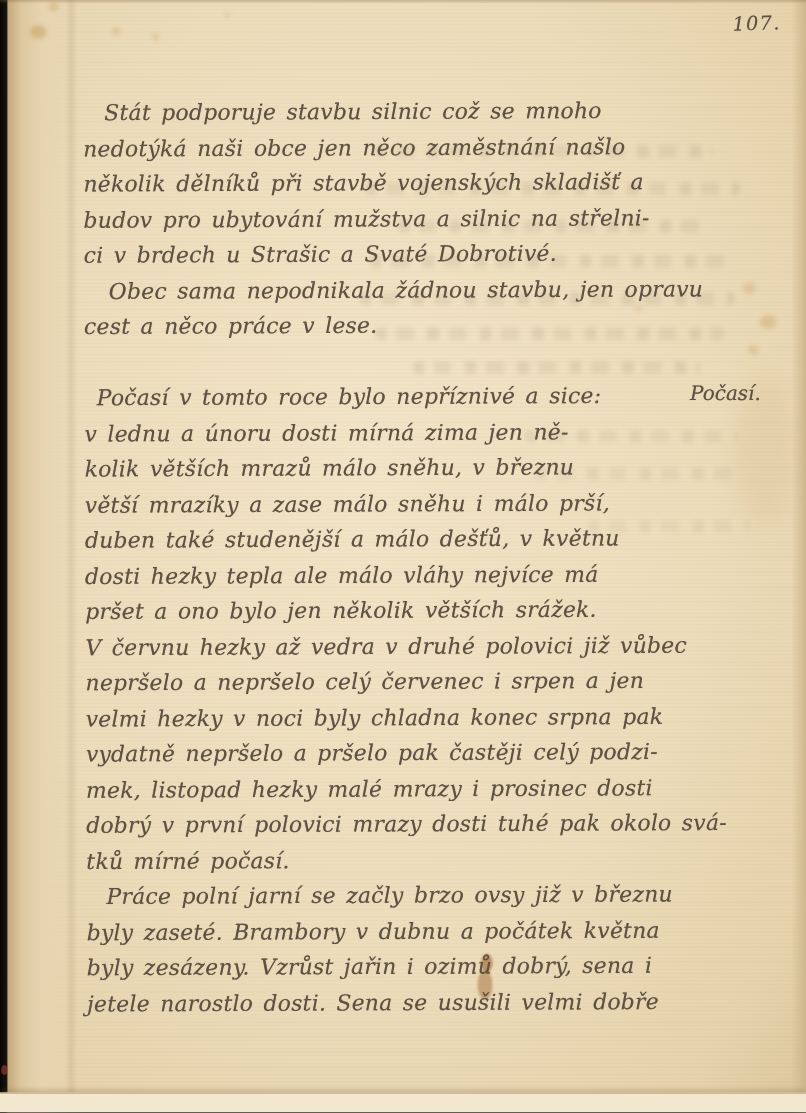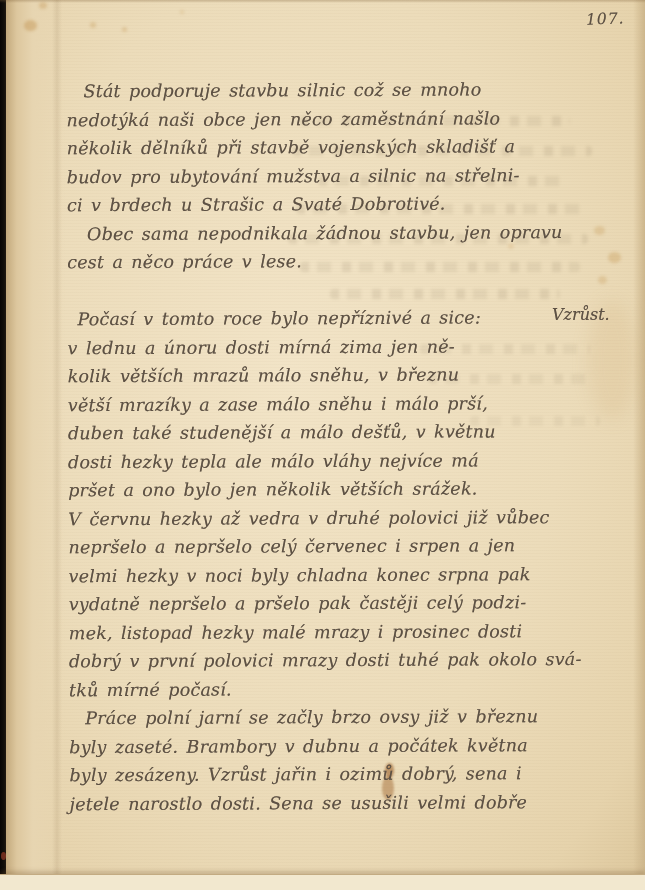--- a/index.html
+++ b/index.html
@@ -111,21 +111,21 @@
   <div class="stain s7"></div>
   <div class="stain s8"></div>
   <div class="stain s9"></div>
   <div class="stain s10"></div>
   <div class="stain rust-a"></div>
   <div class="stain rust-b"></div>
   <div class="stain speck"></div>
 
   <div class="page-number ink">107.</div>
 
-  <div class="margin-note ink">Vzrůst.</div>
+  <div class="margin-note ink">Počasí.</div>
 
   <div class="text-block ink">
 
     <div class="para p1">
       <div class="line">Stát podporuje stavbu silnic což se mnoho</div>
       <div class="line">nedotýká naši obce jen něco zaměstnání našlo</div>
       <div class="line">několik dělníků při stavbě vojenských skladišť a</div>
       <div class="line">budov pro ubytování mužstva a silnic na střelni-</div>
       <div class="line">ci v brdech u Strašic a Svaté Dobrotivé.</div>
     </div>

